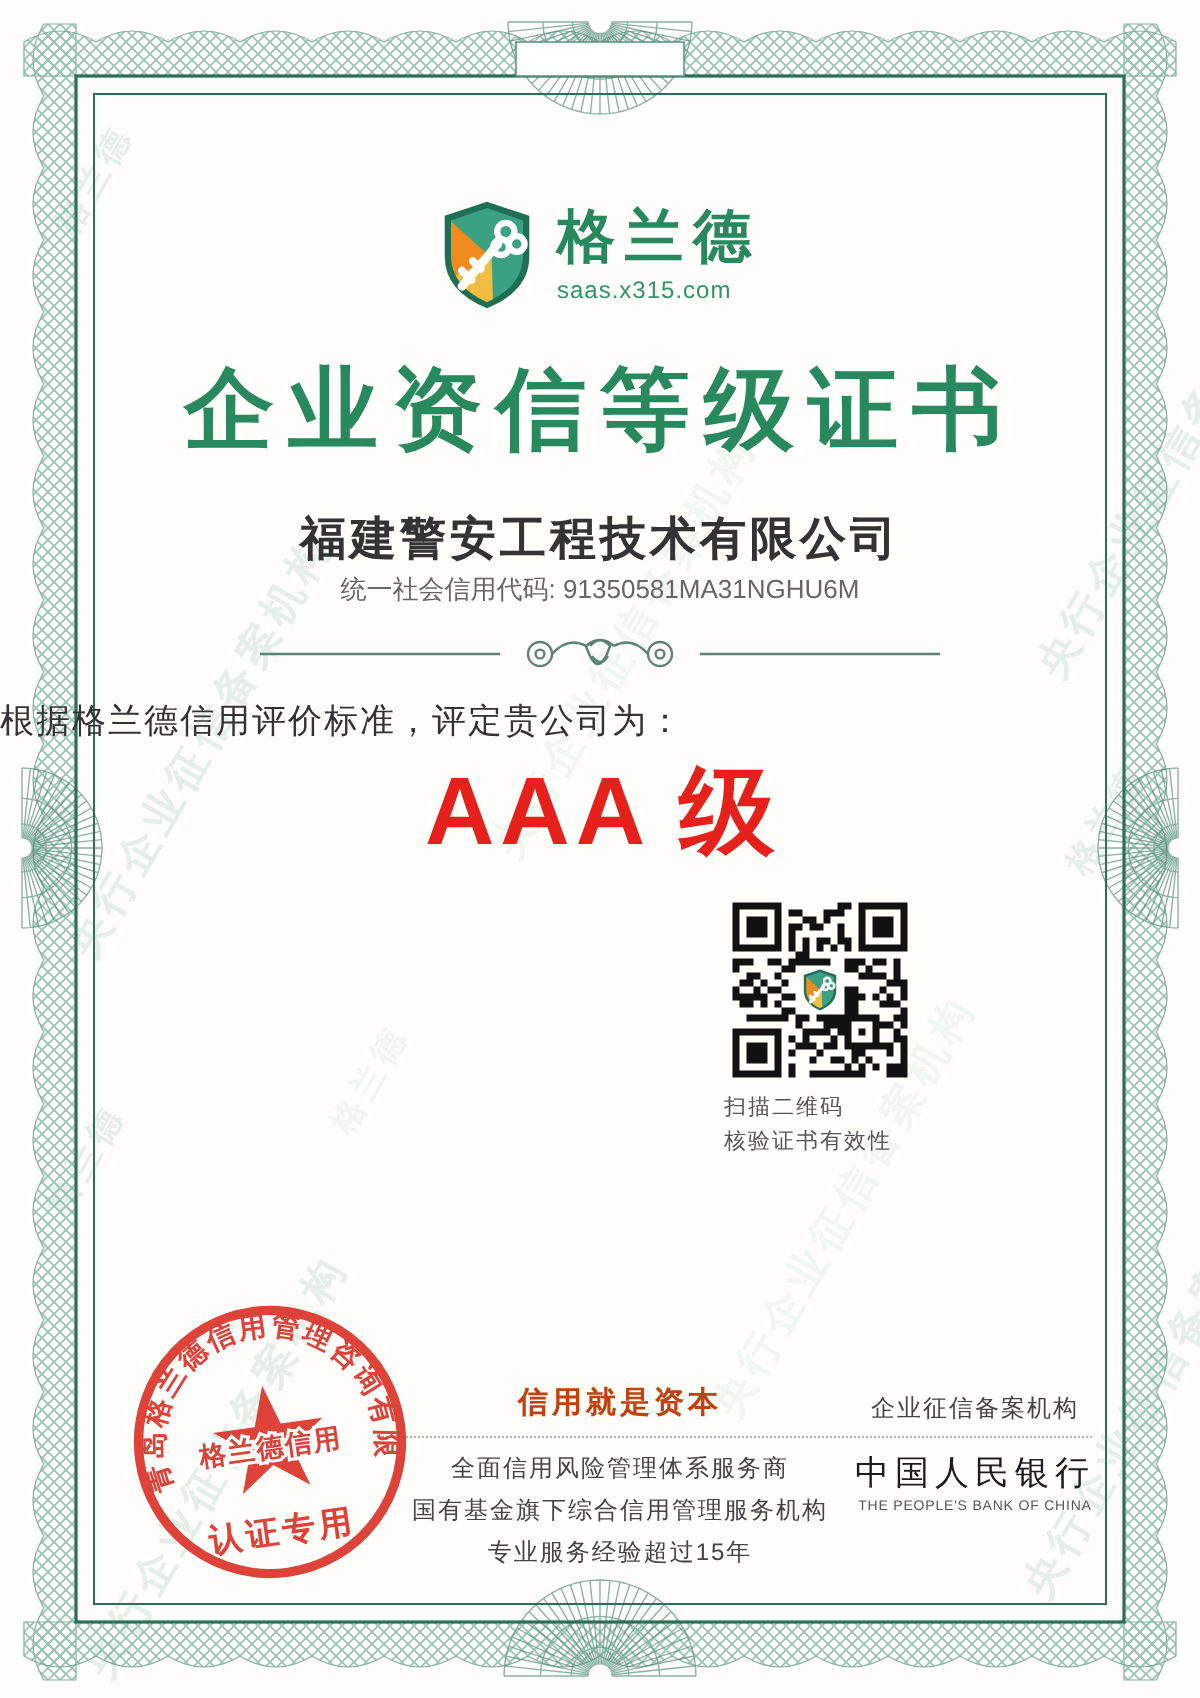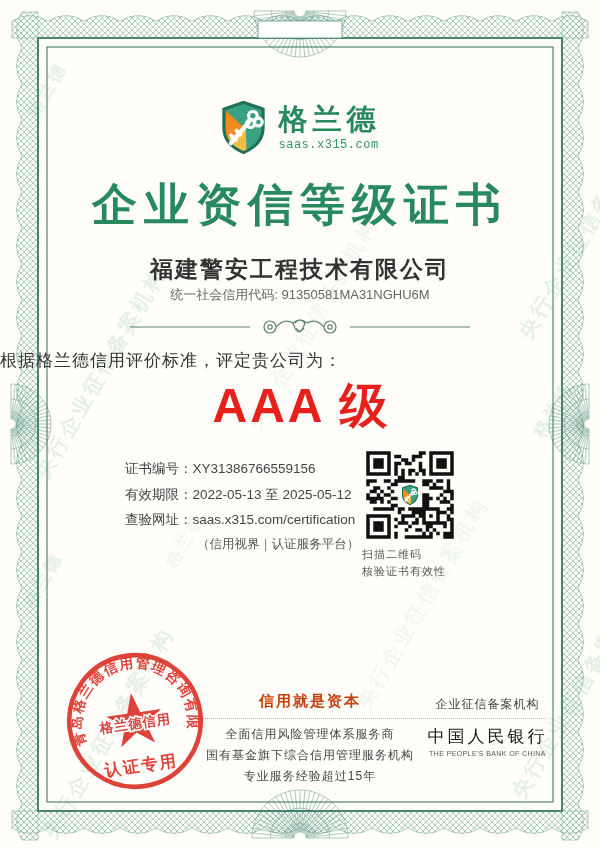--- a/index.html
+++ b/index.html
@@ -13,21 +13,21 @@
   .wm{
     position:absolute;color:rgba(74,150,122,0.14);font-size:21px;letter-spacing:3px;
     white-space:nowrap;transform:rotate(-60deg);transform-origin:left top;font-weight:600;
   }
   .wm.sm{font-size:17px;}
   .wm.faint{color:rgba(74,150,122,0.08);}
   
   .logo-row{position:absolute;top:99px;left:0;width:600px;display:flex;justify-content:center;align-items:center;gap:12px;}
   .logo-shield{width:47px;height:57px;}
   .brand-name{font-size:29px;font-weight:700;color:#28895E;letter-spacing:5px;line-height:30px;}
-  .brand-site{font-size:12px;color:#2F9468;letter-spacing:0.5px;margin-top:4px;font-family:Liberation Mono, monospace;}
+  .brand-site{font-size:12px;color:#2F9468;letter-spacing:0.5px;margin-top:4px;}
   .title{position:absolute;top:175px;left:0;width:600px;text-align:center;
     font-size:45px;font-weight:800;color:#28895E;letter-spacing:7px;}
   .company{position:absolute;top:254px;left:0;width:600px;text-align:center;
     font-size:23px;font-weight:700;color:#333;letter-spacing:2px;}
   .credit-code{position:absolute;top:286px;left:0;width:600px;text-align:center;
     font-size:13px;color:#666;}
   .divider{position:absolute;top:314px;left:130px;width:340px;height:26px;}
   .statement{position:absolute;top:349px;left:0;width:600px;text-align:left;
     font-size:17px;color:#333;letter-spacing:1px;}
   .rating{position:absolute;top:374px;left:0;width:600px;text-align:center;}
@@ -300,32 +300,20 @@
       <path d="M166,14 q4,6 8,0"></path>
     </g>
   </svg>
 
   <div class="statement">根据格兰德信用评价标准，评定贵公司为：</div>
 
   <div class="rating">
     <span class="grade">AAA</span><span class="suffix">级</span>
   </div>
 
-  <div class="details">
-    <div class="detail-row">
-      <span class="lbl">证书编号：</span><span class="val">XY31386766559156</span>
-    </div>
-    <div class="detail-row">
-      <span class="lbl">有效期限：</span><span class="val">2022-05-13 至 2025-05-12</span>
-    </div>
-    <div class="detail-row">
-      <span class="lbl">查验网址：</span><span class="val">saas.x315.com/certification</span>
-    </div>
-    <div class="platform-note">（信用视界｜认证服务平台）</div>
-  </div>
 
   <div class="qr-block">
     <svg id="qr-svg" class="qr-svg" viewBox="0 0 88 88">
         <path d="M0.25,0.25h3.5v3.5h-3.5zM3.75,0.25h3.5v3.5h-3.5zM7.25,0.25h3.5v3.5h-3.5zM10.75,0.25h3.5v3.5h-3.5zM14.25,0.25h3.5v3.5h-3.5zM17.75,0.25h3.5v3.5h-3.5zM21.25,0.25h3.5v3.5h-3.5zM52.75,0.25h3.5v3.5h-3.5zM56.25,0.25h3.5v3.5h-3.5zM63.25,0.25h3.5v3.5h-3.5zM66.75,0.25h3.5v3.5h-3.5zM70.25,0.25h3.5v3.5h-3.5zM73.75,0.25h3.5v3.5h-3.5zM77.25,0.25h3.5v3.5h-3.5zM80.75,0.25h3.5v3.5h-3.5zM84.25,0.25h3.5v3.5h-3.5zM0.25,3.75h3.5v3.5h-3.5zM21.25,3.75h3.5v3.5h-3.5zM28.25,3.75h3.5v3.5h-3.5zM31.75,3.75h3.5v3.5h-3.5zM45.75,3.75h3.5v3.5h-3.5zM49.25,3.75h3.5v3.5h-3.5zM52.75,3.75h3.5v3.5h-3.5zM63.25,3.75h3.5v3.5h-3.5zM84.25,3.75h3.5v3.5h-3.5zM0.25,7.25h3.5v3.5h-3.5zM7.25,7.25h3.5v3.5h-3.5zM10.75,7.25h3.5v3.5h-3.5zM14.25,7.25h3.5v3.5h-3.5zM21.25,7.25h3.5v3.5h-3.5zM35.25,7.25h3.5v3.5h-3.5zM38.75,7.25h3.5v3.5h-3.5zM45.75,7.25h3.5v3.5h-3.5zM63.25,7.25h3.5v3.5h-3.5zM70.25,7.25h3.5v3.5h-3.5zM73.75,7.25h3.5v3.5h-3.5zM77.25,7.25h3.5v3.5h-3.5zM84.25,7.25h3.5v3.5h-3.5zM0.25,10.75h3.5v3.5h-3.5zM7.25,10.75h3.5v3.5h-3.5zM10.75,10.75h3.5v3.5h-3.5zM14.25,10.75h3.5v3.5h-3.5zM21.25,10.75h3.5v3.5h-3.5zM28.25,10.75h3.5v3.5h-3.5zM31.75,10.75h3.5v3.5h-3.5zM38.75,10.75h3.5v3.5h-3.5zM42.25,10.75h3.5v3.5h-3.5zM52.75,10.75h3.5v3.5h-3.5zM63.25,10.75h3.5v3.5h-3.5zM70.25,10.75h3.5v3.5h-3.5zM73.75,10.75h3.5v3.5h-3.5zM77.25,10.75h3.5v3.5h-3.5zM84.25,10.75h3.5v3.5h-3.5zM0.25,14.25h3.5v3.5h-3.5zM7.25,14.25h3.5v3.5h-3.5zM10.75,14.25h3.5v3.5h-3.5zM14.25,14.25h3.5v3.5h-3.5zM21.25,14.25h3.5v3.5h-3.5zM28.25,14.25h3.5v3.5h-3.5zM52.75,14.25h3.5v3.5h-3.5zM63.25,14.25h3.5v3.5h-3.5zM70.25,14.25h3.5v3.5h-3.5zM73.75,14.25h3.5v3.5h-3.5zM77.25,14.25h3.5v3.5h-3.5zM84.25,14.25h3.5v3.5h-3.5zM0.25,17.75h3.5v3.5h-3.5zM21.25,17.75h3.5v3.5h-3.5zM28.25,17.75h3.5v3.5h-3.5zM35.25,17.75h3.5v3.5h-3.5zM42.25,17.75h3.5v3.5h-3.5zM45.75,17.75h3.5v3.5h-3.5zM52.75,17.75h3.5v3.5h-3.5zM56.25,17.75h3.5v3.5h-3.5zM63.25,17.75h3.5v3.5h-3.5zM84.25,17.75h3.5v3.5h-3.5zM0.25,21.25h3.5v3.5h-3.5zM3.75,21.25h3.5v3.5h-3.5zM7.25,21.25h3.5v3.5h-3.5zM10.75,21.25h3.5v3.5h-3.5zM14.25,21.25h3.5v3.5h-3.5zM17.75,21.25h3.5v3.5h-3.5zM21.25,21.25h3.5v3.5h-3.5zM28.25,21.25h3.5v3.5h-3.5zM35.25,21.25h3.5v3.5h-3.5zM42.25,21.25h3.5v3.5h-3.5zM49.25,21.25h3.5v3.5h-3.5zM56.25,21.25h3.5v3.5h-3.5zM63.25,21.25h3.5v3.5h-3.5zM66.75,21.25h3.5v3.5h-3.5zM70.25,21.25h3.5v3.5h-3.5zM73.75,21.25h3.5v3.5h-3.5zM77.25,21.25h3.5v3.5h-3.5zM80.75,21.25h3.5v3.5h-3.5zM84.25,21.25h3.5v3.5h-3.5zM31.75,24.75h3.5v3.5h-3.5zM35.25,24.75h3.5v3.5h-3.5zM0.25,28.25h3.5v3.5h-3.5zM3.75,28.25h3.5v3.5h-3.5zM7.25,28.25h3.5v3.5h-3.5zM17.75,28.25h3.5v3.5h-3.5zM21.25,28.25h3.5v3.5h-3.5zM28.25,28.25h3.5v3.5h-3.5zM31.75,28.25h3.5v3.5h-3.5zM35.25,28.25h3.5v3.5h-3.5zM38.75,28.25h3.5v3.5h-3.5zM42.25,28.25h3.5v3.5h-3.5zM45.75,28.25h3.5v3.5h-3.5zM56.25,28.25h3.5v3.5h-3.5zM59.75,28.25h3.5v3.5h-3.5zM63.25,28.25h3.5v3.5h-3.5zM70.25,28.25h3.5v3.5h-3.5zM73.75,28.25h3.5v3.5h-3.5zM80.75,28.25h3.5v3.5h-3.5zM0.25,31.75h3.5v3.5h-3.5zM24.75,31.75h3.5v3.5h-3.5zM28.25,31.75h3.5v3.5h-3.5zM56.25,31.75h3.5v3.5h-3.5zM59.75,31.75h3.5v3.5h-3.5zM66.75,31.75h3.5v3.5h-3.5zM80.75,31.75h3.5v3.5h-3.5zM7.25,35.25h3.5v3.5h-3.5zM10.75,35.25h3.5v3.5h-3.5zM21.25,35.25h3.5v3.5h-3.5zM63.25,35.25h3.5v3.5h-3.5zM66.75,35.25h3.5v3.5h-3.5zM70.25,35.25h3.5v3.5h-3.5zM73.75,35.25h3.5v3.5h-3.5zM80.75,35.25h3.5v3.5h-3.5zM3.75,38.75h3.5v3.5h-3.5zM7.25,38.75h3.5v3.5h-3.5zM14.25,38.75h3.5v3.5h-3.5zM24.75,38.75h3.5v3.5h-3.5zM77.25,38.75h3.5v3.5h-3.5zM80.75,38.75h3.5v3.5h-3.5zM84.25,38.75h3.5v3.5h-3.5zM0.25,42.25h3.5v3.5h-3.5zM10.75,42.25h3.5v3.5h-3.5zM17.75,42.25h3.5v3.5h-3.5zM21.25,42.25h3.5v3.5h-3.5zM56.25,42.25h3.5v3.5h-3.5zM59.75,42.25h3.5v3.5h-3.5zM73.75,42.25h3.5v3.5h-3.5zM84.25,42.25h3.5v3.5h-3.5zM0.25,45.75h3.5v3.5h-3.5zM3.75,45.75h3.5v3.5h-3.5zM7.25,45.75h3.5v3.5h-3.5zM10.75,45.75h3.5v3.5h-3.5zM14.25,45.75h3.5v3.5h-3.5zM24.75,45.75h3.5v3.5h-3.5zM28.25,45.75h3.5v3.5h-3.5zM56.25,45.75h3.5v3.5h-3.5zM59.75,45.75h3.5v3.5h-3.5zM63.25,45.75h3.5v3.5h-3.5zM70.25,45.75h3.5v3.5h-3.5zM77.25,45.75h3.5v3.5h-3.5zM84.25,45.75h3.5v3.5h-3.5zM3.75,49.25h3.5v3.5h-3.5zM7.25,49.25h3.5v3.5h-3.5zM14.25,49.25h3.5v3.5h-3.5zM21.25,49.25h3.5v3.5h-3.5zM56.25,49.25h3.5v3.5h-3.5zM59.75,49.25h3.5v3.5h-3.5zM73.75,49.25h3.5v3.5h-3.5zM77.25,49.25h3.5v3.5h-3.5zM80.75,49.25h3.5v3.5h-3.5zM24.75,52.75h3.5v3.5h-3.5zM28.25,52.75h3.5v3.5h-3.5zM56.25,52.75h3.5v3.5h-3.5zM59.75,52.75h3.5v3.5h-3.5zM84.25,52.75h3.5v3.5h-3.5zM7.25,56.25h3.5v3.5h-3.5zM10.75,56.25h3.5v3.5h-3.5zM14.25,56.25h3.5v3.5h-3.5zM17.75,56.25h3.5v3.5h-3.5zM21.25,56.25h3.5v3.5h-3.5zM24.75,56.25h3.5v3.5h-3.5zM31.75,56.25h3.5v3.5h-3.5zM35.25,56.25h3.5v3.5h-3.5zM42.25,56.25h3.5v3.5h-3.5zM45.75,56.25h3.5v3.5h-3.5zM49.25,56.25h3.5v3.5h-3.5zM52.75,56.25h3.5v3.5h-3.5zM56.25,56.25h3.5v3.5h-3.5zM59.75,56.25h3.5v3.5h-3.5zM63.25,56.25h3.5v3.5h-3.5zM66.75,56.25h3.5v3.5h-3.5zM70.25,56.25h3.5v3.5h-3.5zM80.75,56.25h3.5v3.5h-3.5zM84.25,56.25h3.5v3.5h-3.5zM31.75,59.75h3.5v3.5h-3.5zM45.75,59.75h3.5v3.5h-3.5zM49.25,59.75h3.5v3.5h-3.5zM52.75,59.75h3.5v3.5h-3.5zM56.25,59.75h3.5v3.5h-3.5zM70.25,59.75h3.5v3.5h-3.5zM73.75,59.75h3.5v3.5h-3.5zM77.25,59.75h3.5v3.5h-3.5zM84.25,59.75h3.5v3.5h-3.5zM0.25,63.25h3.5v3.5h-3.5zM3.75,63.25h3.5v3.5h-3.5zM7.25,63.25h3.5v3.5h-3.5zM10.75,63.25h3.5v3.5h-3.5zM14.25,63.25h3.5v3.5h-3.5zM17.75,63.25h3.5v3.5h-3.5zM21.25,63.25h3.5v3.5h-3.5zM35.25,63.25h3.5v3.5h-3.5zM38.75,63.25h3.5v3.5h-3.5zM42.25,63.25h3.5v3.5h-3.5zM45.75,63.25h3.5v3.5h-3.5zM52.75,63.25h3.5v3.5h-3.5zM56.25,63.25h3.5v3.5h-3.5zM63.25,63.25h3.5v3.5h-3.5zM70.25,63.25h3.5v3.5h-3.5zM80.75,63.25h3.5v3.5h-3.5zM0.25,66.75h3.5v3.5h-3.5zM21.25,66.75h3.5v3.5h-3.5zM28.25,66.75h3.5v3.5h-3.5zM35.25,66.75h3.5v3.5h-3.5zM49.25,66.75h3.5v3.5h-3.5zM56.25,66.75h3.5v3.5h-3.5zM70.25,66.75h3.5v3.5h-3.5zM80.75,66.75h3.5v3.5h-3.5zM84.25,66.75h3.5v3.5h-3.5zM0.25,70.25h3.5v3.5h-3.5zM7.25,70.25h3.5v3.5h-3.5zM10.75,70.25h3.5v3.5h-3.5zM14.25,70.25h3.5v3.5h-3.5zM21.25,70.25h3.5v3.5h-3.5zM31.75,70.25h3.5v3.5h-3.5zM35.25,70.25h3.5v3.5h-3.5zM38.75,70.25h3.5v3.5h-3.5zM45.75,70.25h3.5v3.5h-3.5zM49.25,70.25h3.5v3.5h-3.5zM56.25,70.25h3.5v3.5h-3.5zM59.75,70.25h3.5v3.5h-3.5zM63.25,70.25h3.5v3.5h-3.5zM66.75,70.25h3.5v3.5h-3.5zM70.25,70.25h3.5v3.5h-3.5zM73.75,70.25h3.5v3.5h-3.5zM77.25,70.25h3.5v3.5h-3.5zM84.25,70.25h3.5v3.5h-3.5zM0.25,73.75h3.5v3.5h-3.5zM7.25,73.75h3.5v3.5h-3.5zM10.75,73.75h3.5v3.5h-3.5zM14.25,73.75h3.5v3.5h-3.5zM21.25,73.75h3.5v3.5h-3.5zM28.25,73.75h3.5v3.5h-3.5zM42.25,73.75h3.5v3.5h-3.5zM59.75,73.75h3.5v3.5h-3.5zM63.25,73.75h3.5v3.5h-3.5zM77.25,73.75h3.5v3.5h-3.5zM84.25,73.75h3.5v3.5h-3.5zM0.25,77.25h3.5v3.5h-3.5zM7.25,77.25h3.5v3.5h-3.5zM10.75,77.25h3.5v3.5h-3.5zM14.25,77.25h3.5v3.5h-3.5zM21.25,77.25h3.5v3.5h-3.5zM38.75,77.25h3.5v3.5h-3.5zM49.25,77.25h3.5v3.5h-3.5zM52.75,77.25h3.5v3.5h-3.5zM59.75,77.25h3.5v3.5h-3.5zM66.75,77.25h3.5v3.5h-3.5zM84.25,77.25h3.5v3.5h-3.5zM0.25,80.75h3.5v3.5h-3.5zM21.25,80.75h3.5v3.5h-3.5zM28.25,80.75h3.5v3.5h-3.5zM56.25,80.75h3.5v3.5h-3.5zM63.25,80.75h3.5v3.5h-3.5zM70.25,80.75h3.5v3.5h-3.5zM77.25,80.75h3.5v3.5h-3.5zM80.75,80.75h3.5v3.5h-3.5zM84.25,80.75h3.5v3.5h-3.5zM0.25,84.25h3.5v3.5h-3.5zM3.75,84.25h3.5v3.5h-3.5zM7.25,84.25h3.5v3.5h-3.5zM10.75,84.25h3.5v3.5h-3.5zM14.25,84.25h3.5v3.5h-3.5zM17.75,84.25h3.5v3.5h-3.5zM21.25,84.25h3.5v3.5h-3.5zM28.25,84.25h3.5v3.5h-3.5zM38.75,84.25h3.5v3.5h-3.5zM42.25,84.25h3.5v3.5h-3.5zM45.75,84.25h3.5v3.5h-3.5zM49.25,84.25h3.5v3.5h-3.5zM52.75,84.25h3.5v3.5h-3.5zM56.25,84.25h3.5v3.5h-3.5zM59.75,84.25h3.5v3.5h-3.5zM63.25,84.25h3.5v3.5h-3.5zM77.25,84.25h3.5v3.5h-3.5zM80.75,84.25h3.5v3.5h-3.5zM84.25,84.25h3.5v3.5h-3.5z" fill="#111"></path>
         <use href="#shield-sym" x="35" y="33" width="18" height="22"></use>
       </svg>
     <div class="qr-caption">
       <div>扫描二维码</div>
       <div>核验证书有效性</div>
     </div>

